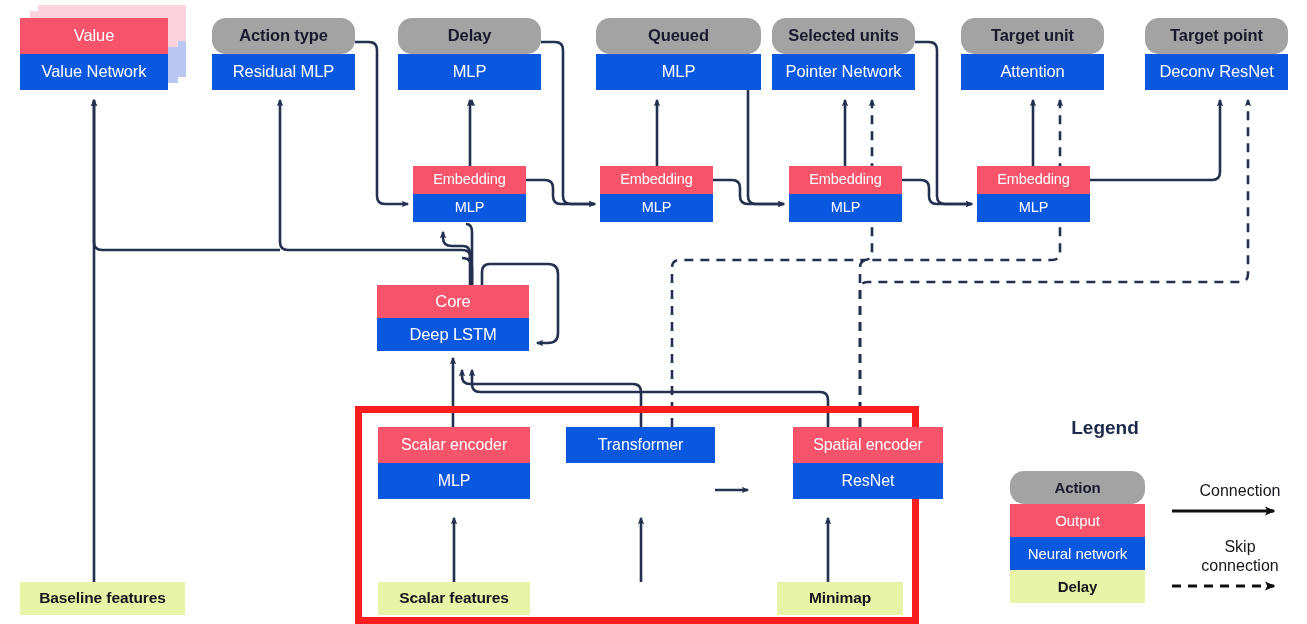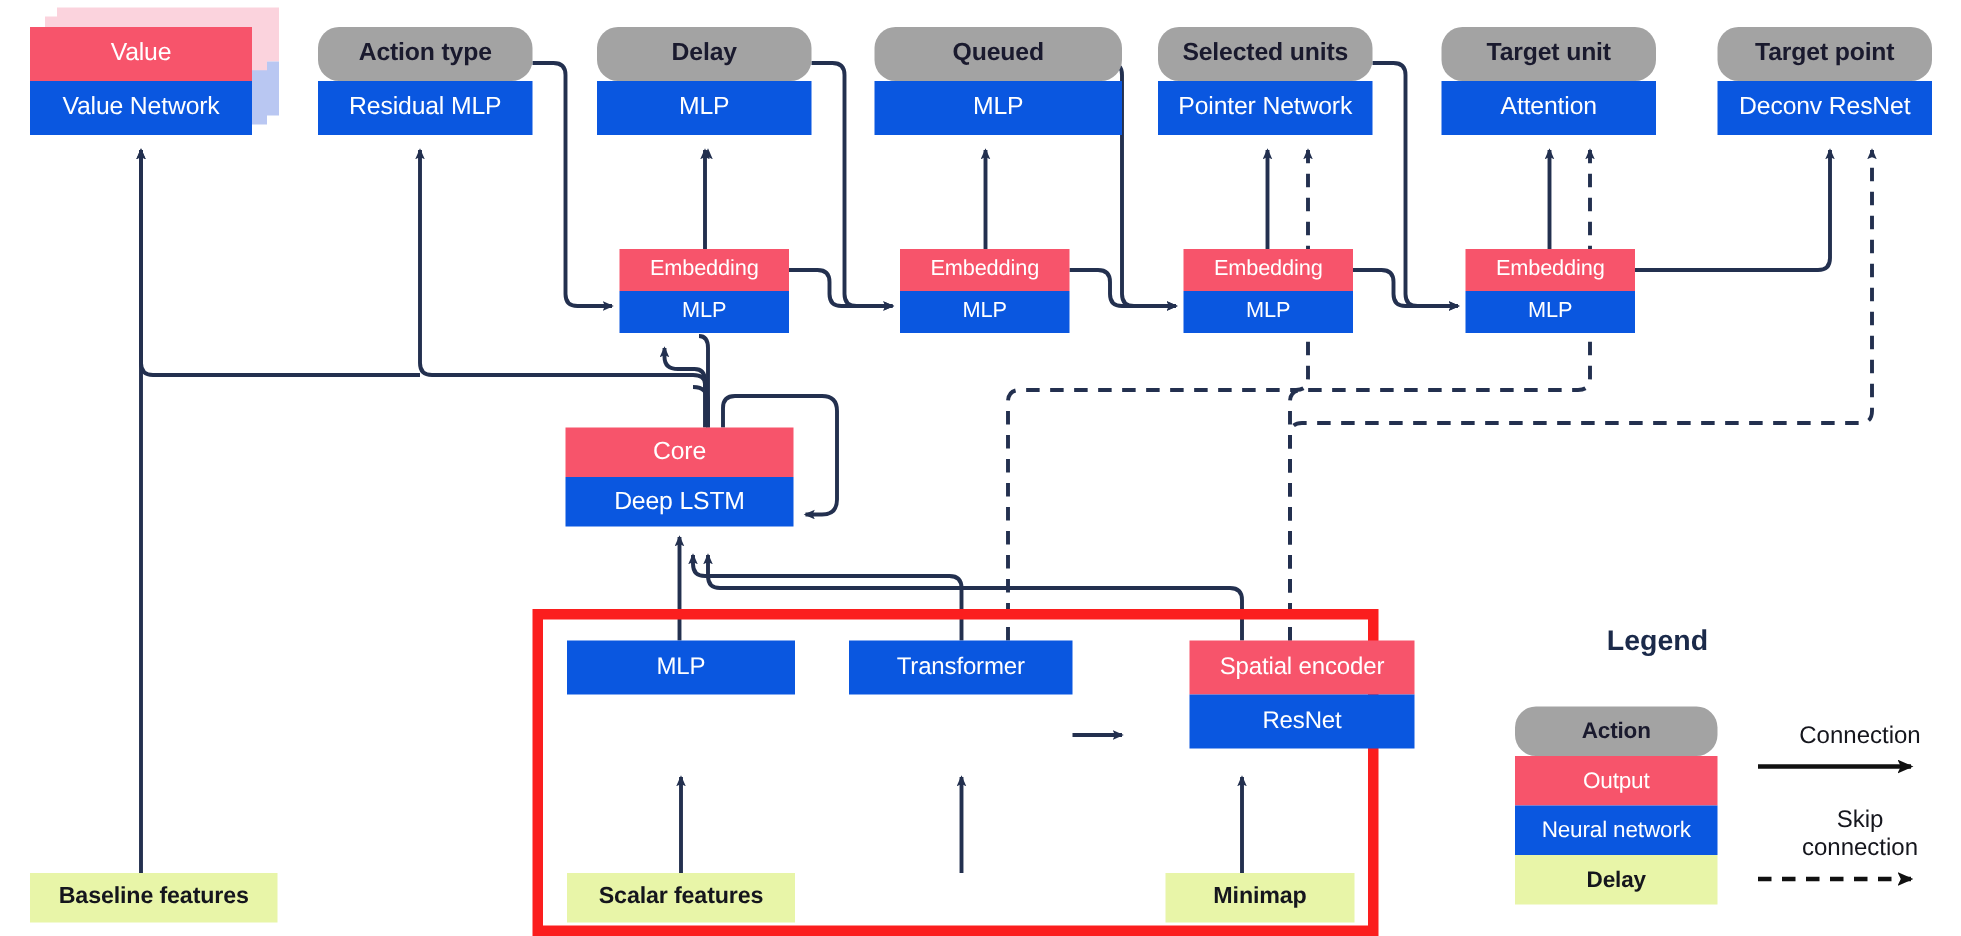--- a/index.html
+++ b/index.html
@@ -221,21 +221,21 @@
   <div class="node top" style="left:212px; top:18px; width:143px;">
     <div class="seg seg-action">Action type</div>
     <div class="seg seg-nn">Residual MLP</div>
   </div>
 
   <div class="node top" style="left:398px; top:18px; width:143px;">
     <div class="seg seg-action">Delay</div>
     <div class="seg seg-nn">MLP</div>
   </div>
 
-  <div class="node top" style="left:583px; top:18px; width:165px;">
+  <div class="node top" style="left:596px; top:18px; width:165px;">
     <div class="seg seg-action">Queued</div>
     <div class="seg seg-nn">MLP</div>
   </div>
 
   <div class="node top" style="left:772px; top:18px; width:143px;">
     <div class="seg seg-action">Selected units</div>
     <div class="seg seg-nn">Pointer Network</div>
   </div>
 
   <div class="node top" style="left:961px; top:18px; width:143px;">
@@ -267,20 +267,21 @@
     <div class="seg seg-output">Embedding</div>
     <div class="seg seg-nn">MLP</div>
   </div>
 
   <div class="node core" style="left:377px; top:285px; width:152px;">
     <div class="seg seg-output">Core</div>
     <div class="seg seg-nn">Deep LSTM</div>
   </div>
 
   <div class="node enc" style="left:378px; top:427px; width:152px;">
+    <div class="seg seg-output">Scalar encoder</div>
     <div class="seg seg-nn">MLP</div>
   </div>
 
   <div class="node enc" style="left:566px; top:427px; width:149px;">
     <div class="seg seg-nn">Transformer</div>
   </div>
 
   <div class="node enc" style="left:753px; top:427px; width:150px;margin-left:40px;">
     <div class="seg seg-output">Spatial encoder</div>
     <div class="seg seg-nn">ResNet</div>

